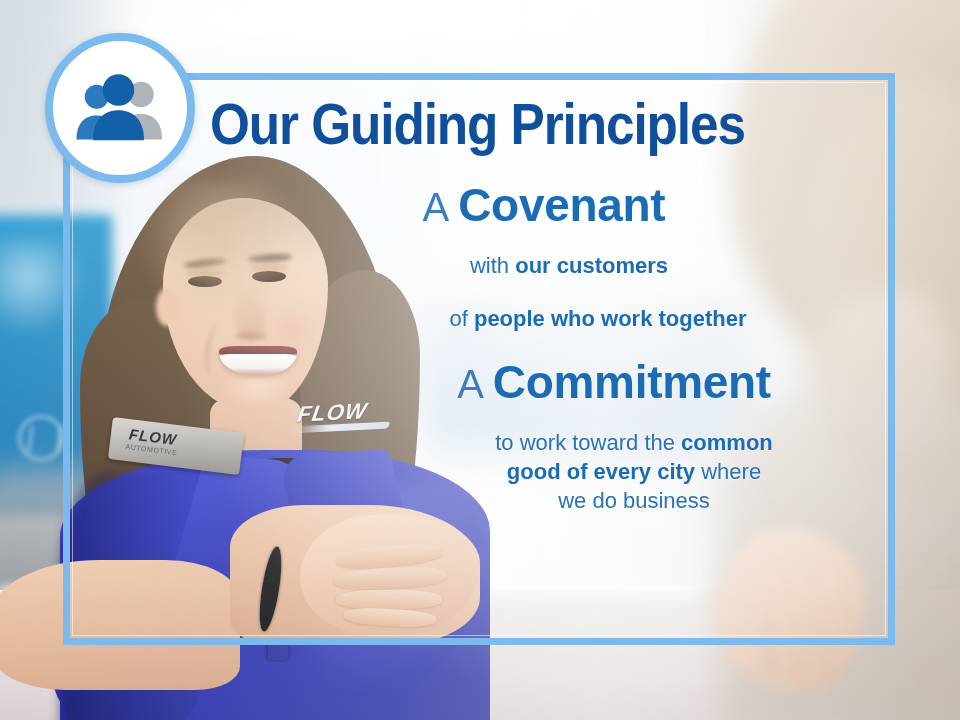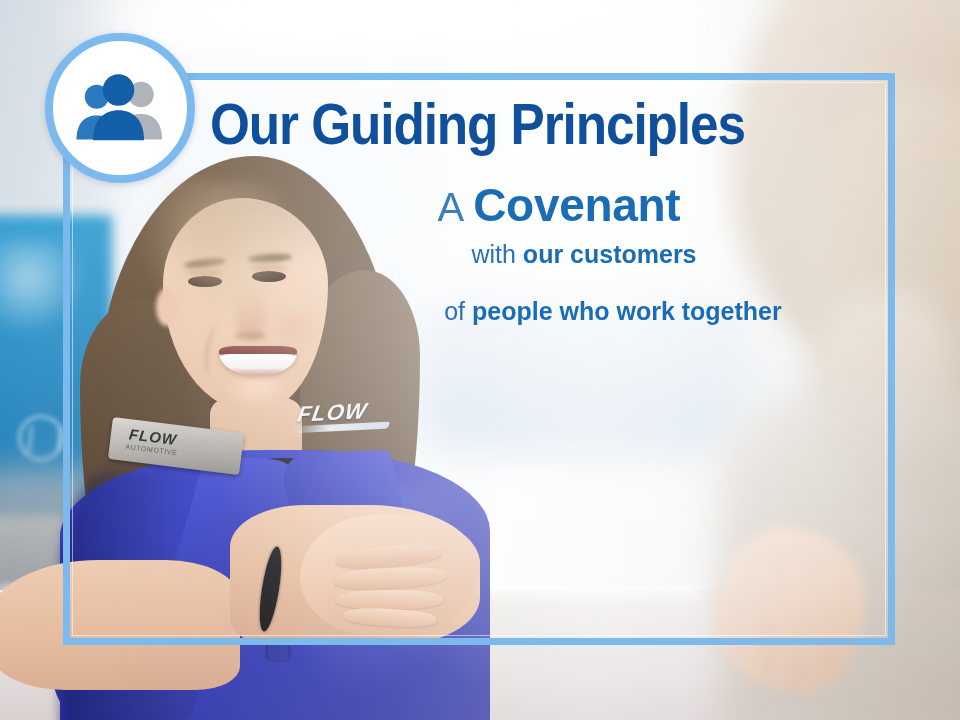--- a/index.html
+++ b/index.html
@@ -381,44 +381,44 @@
     line-height:1;
     letter-spacing:-1.2px;
     color:#0f4f9b;
     transform:scaleX(.90);
     transform-origin:left center;
     white-space:nowrap;
     text-shadow:0 1px 2px rgba(255,255,255,.55);
   }
 
   .principles{
-    position:absolute; left:304px; top:182px; width:590px;
+    position:absolute; left:289px; top:182px; width:590px;
   }
   .principle{ margin-bottom:12px; }
 
   .p-head{
     text-align:center;
     line-height:1.02;
     white-space:nowrap;
     text-shadow:0 1px 2px rgba(255,255,255,.5);
   }
   .p-article{
     font-size:40px; font-weight:normal; color:#3a7ec0;
     letter-spacing:0px;
   }
   .p-word{
     font-size:46px; font-weight:bold; color:#1a6cb5;
     letter-spacing:-.3px;
   }
   .p-sub{
     text-align:center;
-    font-size:25px;
+    font-size:22px;
     line-height:1.32;
     color:#2a72b8;
-    margin-top:9px;
+    margin-top:22px;
     text-shadow:0 1px 2px rgba(255,255,255,.5);
   }
   .p-sub b{ font-weight:bold; color:#1a6cb5; }
 
   
   #principle-0 .p-head{ padding-right:80px; }
   #principle-0 .p-sub{ padding-right:30px; }
   #principle-0{ margin-bottom:24px; }
 
   #principle-1 .p-head{ padding-right:10px; }
@@ -540,15 +540,21 @@
       <div class="p-head">
         <span class="p-article">A </span><span class="p-word">Covenant</span>
       </div>
       <div class="p-sub"><span>with </span><b>our customers</b></div>
     </div>
 
     <div class="principle" id="principle-1">
       <div class="p-sub"><span>of </span><b>people who work together</b><br></div>
     </div>
 
+    <div class="principle" id="principle-2">
+      <div class="p-head">
+        <span class="p-article">A </span><span class="p-word">Commitment</span>
+      </div>
+      <div class="p-sub"><span>to work toward the </span><b>common</b><br><b>good of every city</b><span> where</span><br><span>we do business</span></div>
+    </div>
   </div>
 
 </div>
 
 </body></html>

